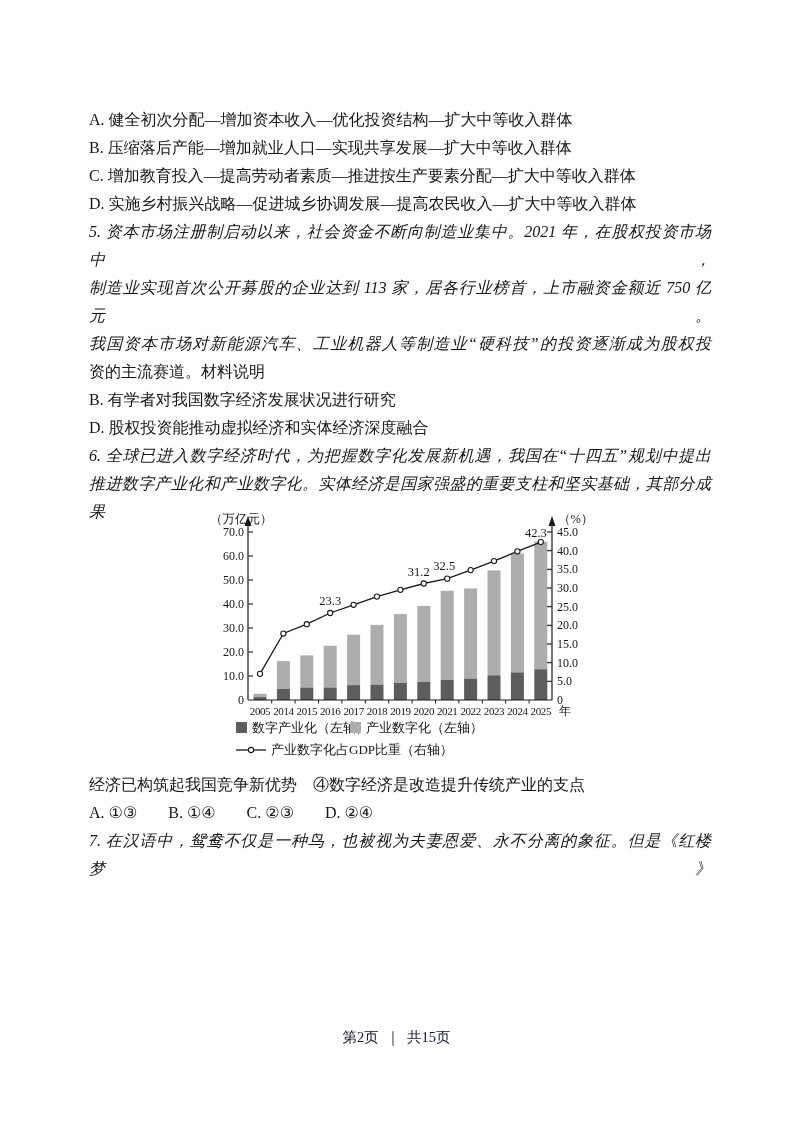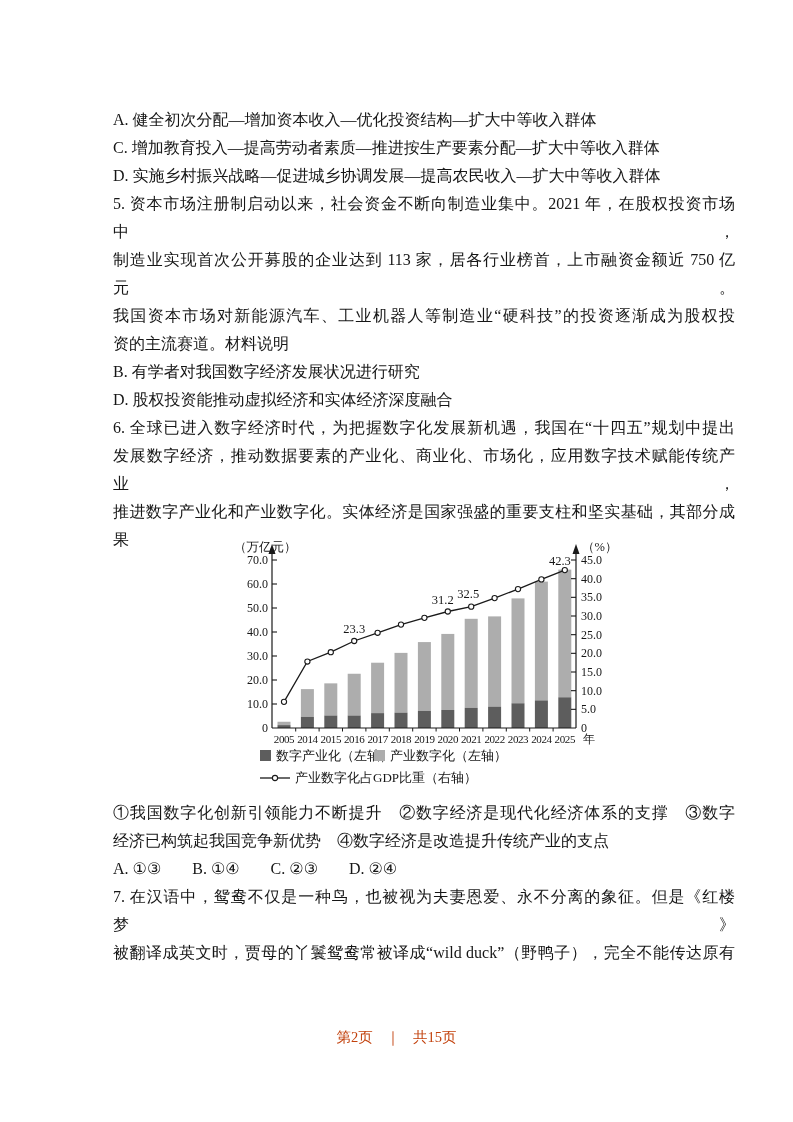--- a/index.html
+++ b/index.html
@@ -11,64 +11,64 @@
     font-family:"Liberation Serif","DejaVu Serif",serif;
     color:#161616;
     overflow:hidden;
   }
   .content {
     position:absolute;
     left:89px; top:106px;
     width:622px;
     font-size:16px;
     line-height:28px;
-    margin-left:24px;
   }
   .line { min-height:28px; }
   .line.fill {
     text-align:justify;
     text-align-last:justify;
     text-justify:inter-ideograph;
+    font-style:italic;
   }
   .options-row { display:flex; column-gap:31px; min-height:28px; }
   figure.chart {
     margin:-14px 0 4px 119px;
     padding:0;
     width:382px; height:255px;
   }
   svg text {
     font-family:"Liberation Serif","DejaVu Serif",serif;
     fill:#161616;
   }
   .page-footer {
     position:absolute;
     top:1028px; left:0;
     width:793px;
     display:flex; justify-content:center; align-items:center;
-    column-gap:13px;
+    column-gap:7px;
     font-size:14.5px;
-    color:#c2410c;
+    color:#0f172a;
   }
 </style>
 </head>
 <body>
 
 <div class="page">
   <main class="content">
       <div class="line">A. 健全初次分配—增加资本收入—优化投资结构—扩大中等收入群体</div>
+      <div class="line">B. 压缩落后产能—增加就业人口—实现共享发展—扩大中等收入群体</div>
       <div class="line">C. 增加教育投入—提高劳动者素质—推进按生产要素分配—扩大中等收入群体</div>
       <div class="line">D. 实施乡村振兴战略—促进城乡协调发展—提高农民收入—扩大中等收入群体</div>
       <div class="line fill">5. 资本市场注册制启动以来，社会资金不断向制造业集中。2021 年，在股权投资市场中，</div>
       <div class="line fill">制造业实现首次公开募股的企业达到 113 家，居各行业榜首，上市融资金额近 750 亿元。</div>
       <div class="line fill">我国资本市场对新能源汽车、工业机器人等制造业“硬科技”的投资逐渐成为股权投</div>
       <div class="line">资的主流赛道。材料说明</div>
       <div class="line">B. 有学者对我国数字经济发展状况进行研究</div>
       <div class="line">D. 股权投资能推动虚拟经济和实体经济深度融合</div>
       <div class="line fill">6. 全球已进入数字经济时代，为把握数字化发展新机遇，我国在“十四五”规划中提出</div>
-      <div class="line fill">发展数字经济，推动数据要素的产业化、商业化、市场化，应用数字技术赋能传统产业，</div>
       <div class="line fill">推进数字产业化和产业数字化。实体经济是国家强盛的重要支柱和坚实基础，其部分成果</div>
       <figure class="chart"><svg width="382" height="255" viewBox="0 0 382 255">
           <g>
             <rect x="45.5" y="181.76" width="13" height="3.3600000000000136" fill="#adadad"></rect>
             <rect x="45.5" y="185.12" width="13" height="2.8799999999999955" fill="#5d5d5d"></rect>
             <rect x="68.9" y="149.12" width="13" height="27.840000000000003" fill="#adadad"></rect>
             <rect x="68.9" y="176.96" width="13" height="11.039999999999992" fill="#5d5d5d"></rect>
             <rect x="92.30000000000001" y="143.36" width="13" height="32.16" fill="#adadad"></rect>
             <rect x="92.30000000000001" y="175.52" width="13" height="12.47999999999999" fill="#5d5d5d"></rect>
             <rect x="115.7" y="133.76" width="13" height="41.75999999999999" fill="#adadad"></rect>
@@ -192,29 +192,27 @@
           <g>
             <rect x="28" y="210" width="11" height="11" fill="#5d5d5d"></rect>
             <text x="44" y="220" font-size="13">数字产业化（左轴）</text>
             <rect x="142" y="210" width="11" height="11" fill="#adadad"></rect>
             <text x="158" y="220" font-size="13">产业数字化（左轴）</text>
             <line x1="28" y1="238" x2="58" y2="238" stroke="#1a1a1a" stroke-width="1.3"></line>
             <circle cx="43" cy="238" r="2.6" fill="#ffffff" stroke="#1a1a1a" stroke-width="1.1"></circle>
             <text x="63" y="242" font-size="13">产业数字化占GDP比重（右轴）</text>
           </g>
         </svg></figure>
-      <div class="line fill">①我国数字化创新引领能力不断提升　②数字经济是现代化经济体系的支撑　③数字</div>
       <div class="line">经济已构筑起我国竞争新优势　④数字经济是改造提升传统产业的支点</div>
       <div class="options-row">
         <span>A. ①③</span>
         <span>B. ①④</span>
         <span>C. ②③</span>
         <span>D. ②④</span>
       </div>
       <div class="line fill">7. 在汉语中，鸳鸯不仅是一种鸟，也被视为夫妻恩爱、永不分离的象征。但是《红楼梦》</div>
-      <div class="line fill">被翻译成英文时，贾母的丫鬟鸳鸯常被译成“wild duck”（野鸭子），完全不能传达原有</div>
     </main>
   <footer class="page-footer">
     <span>第2页</span>
     <span>｜</span>
     <span>共15页</span>
   </footer>
 </div>
 
 </body></html>

